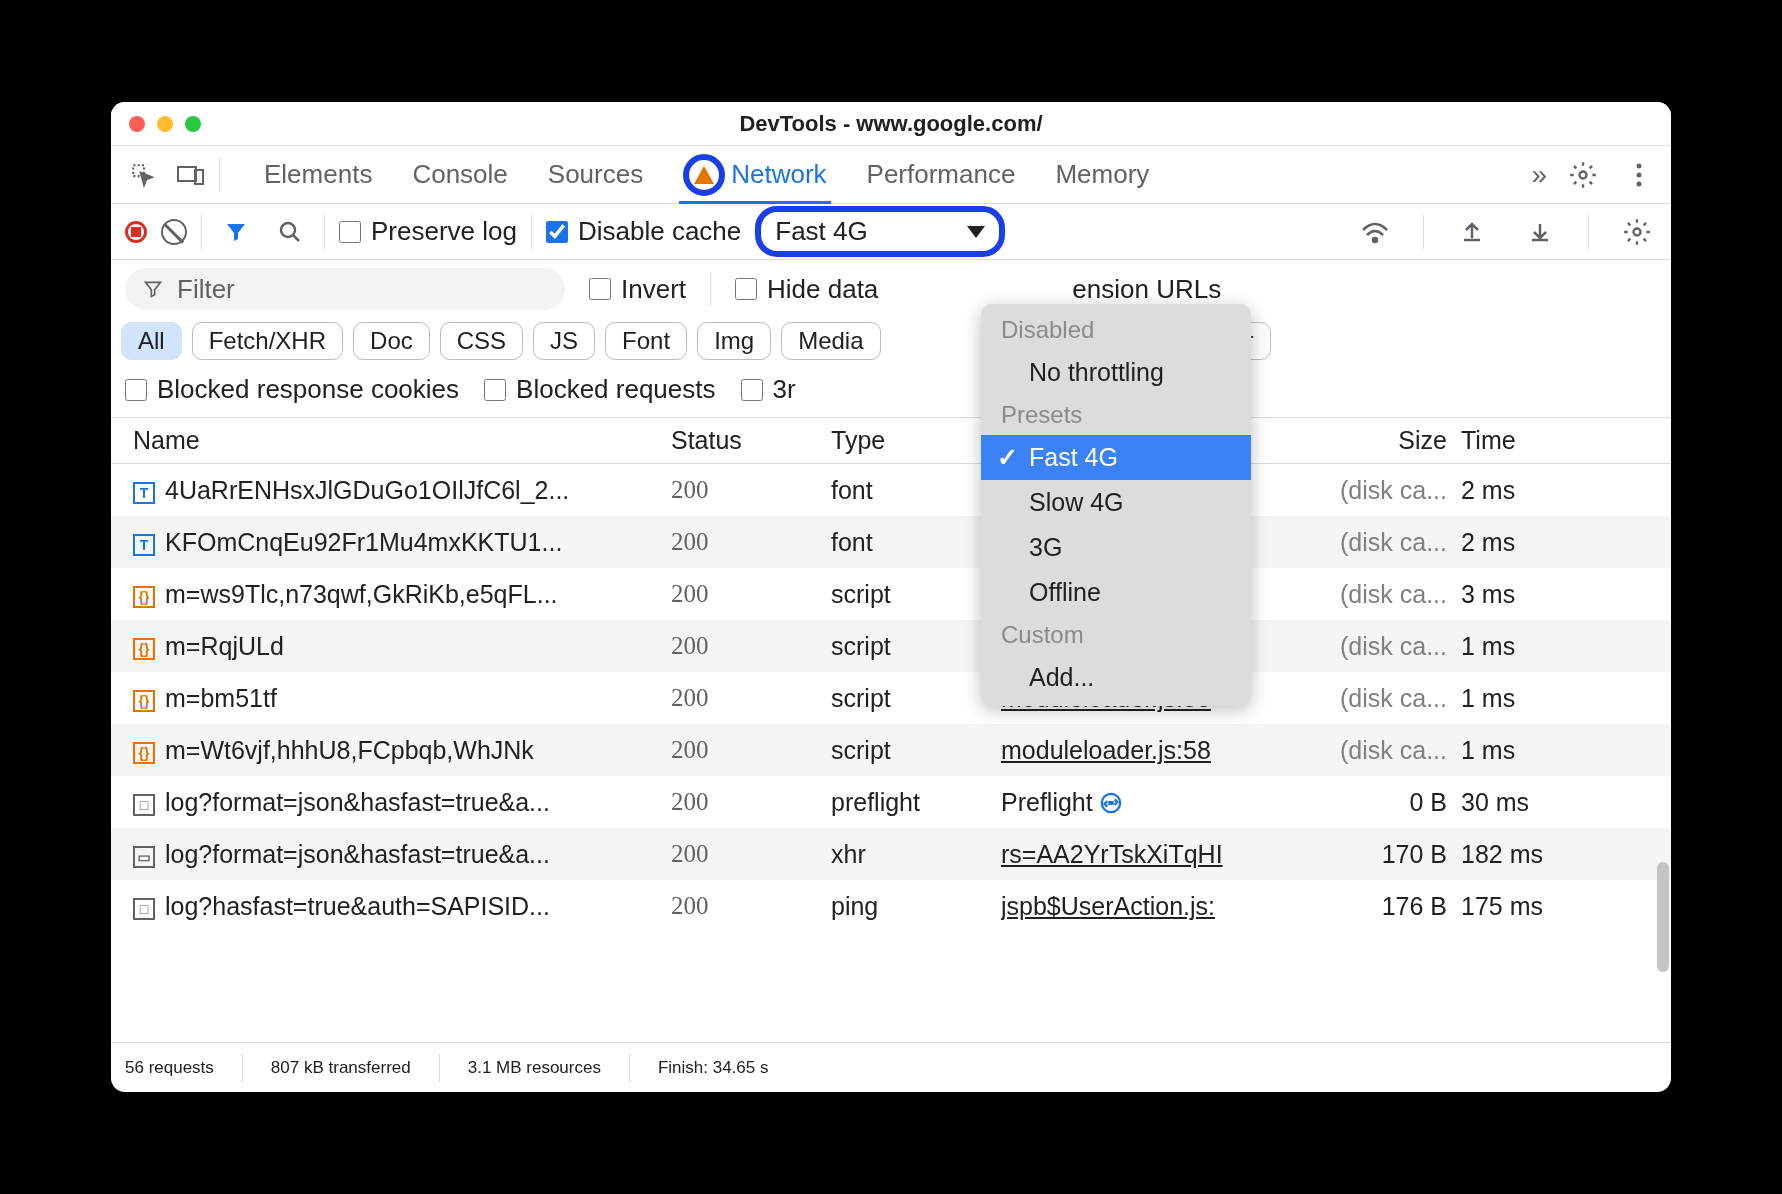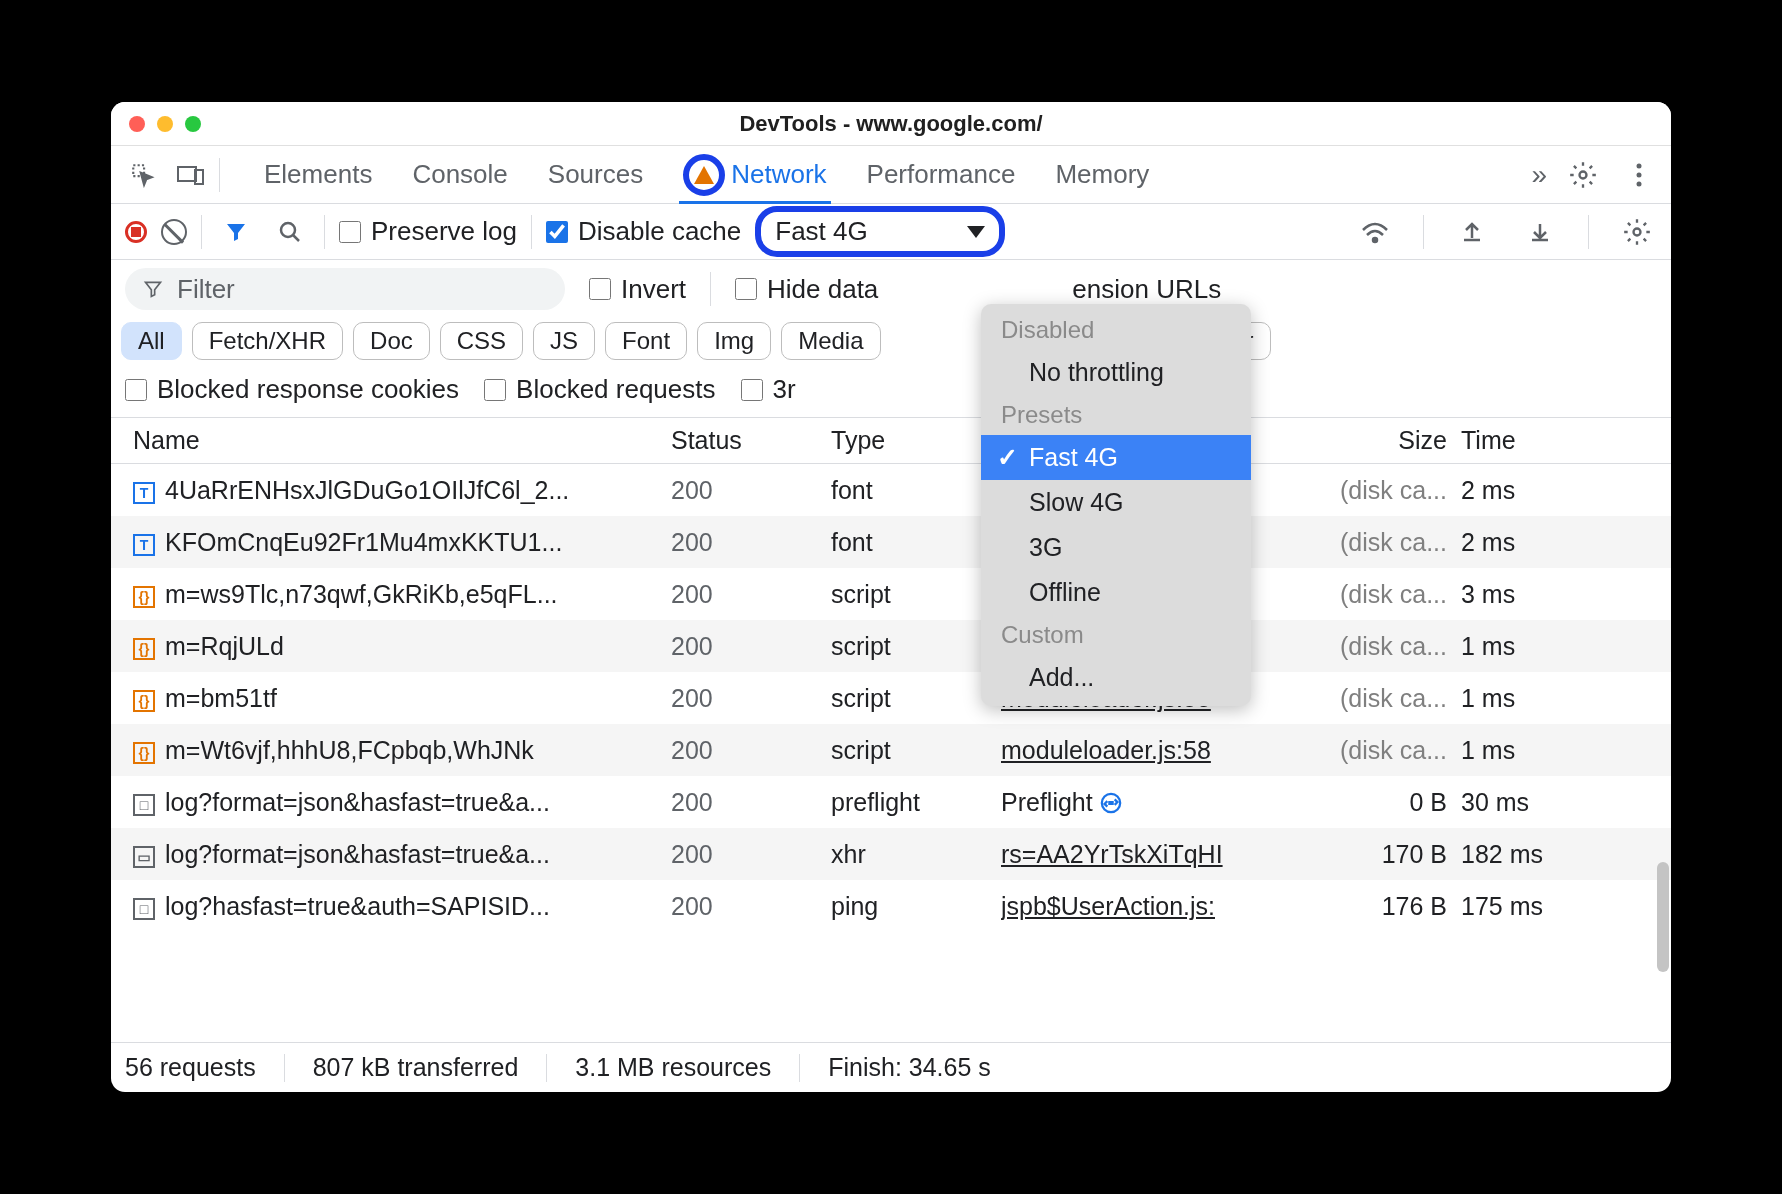--- a/index.html
+++ b/index.html
@@ -265,33 +265,33 @@
     margin-right: 10px;
     align-items: center; justify-content: center;
     font-size: 14px;
     color: #1a73e8;
     font-weight: 700;
     position: relative;
     top: -1px;
   }
   .file-icon.orange { border-color: #e37400; color: #e37400;}
   .file-icon.gray { border-color: #5f6368; color: #5f6368;}
-  .status-gray { color: #5f6368; }
+  .status-gray { color: #5f6368; font-family: Liberation Serif, serif; }
   .initiator-link { text-decoration: underline; color: #202124; white-space: nowrap; overflow: hidden; text-overflow: ellipsis;}
   .size-gray { color: #7f7f7f; }
   
   .footer {
     margin-top: auto;
     border-top: 1px solid #dadce0;
     height: 50px;
     display: flex;
     align-items: center;
     padding: 12px 14px;
     gap: 28px;
-    font-size: 25px;
+    font-size: 17px;
   }
   .footer .fsep { width: 1px; height: 28px; background: #dadce0;}
   
   .dropdown {
     position: absolute;
     top: 202px;
     left: 870px;
     width: 270px;
     background: #dcdcdc;
     border-radius: 10px;

